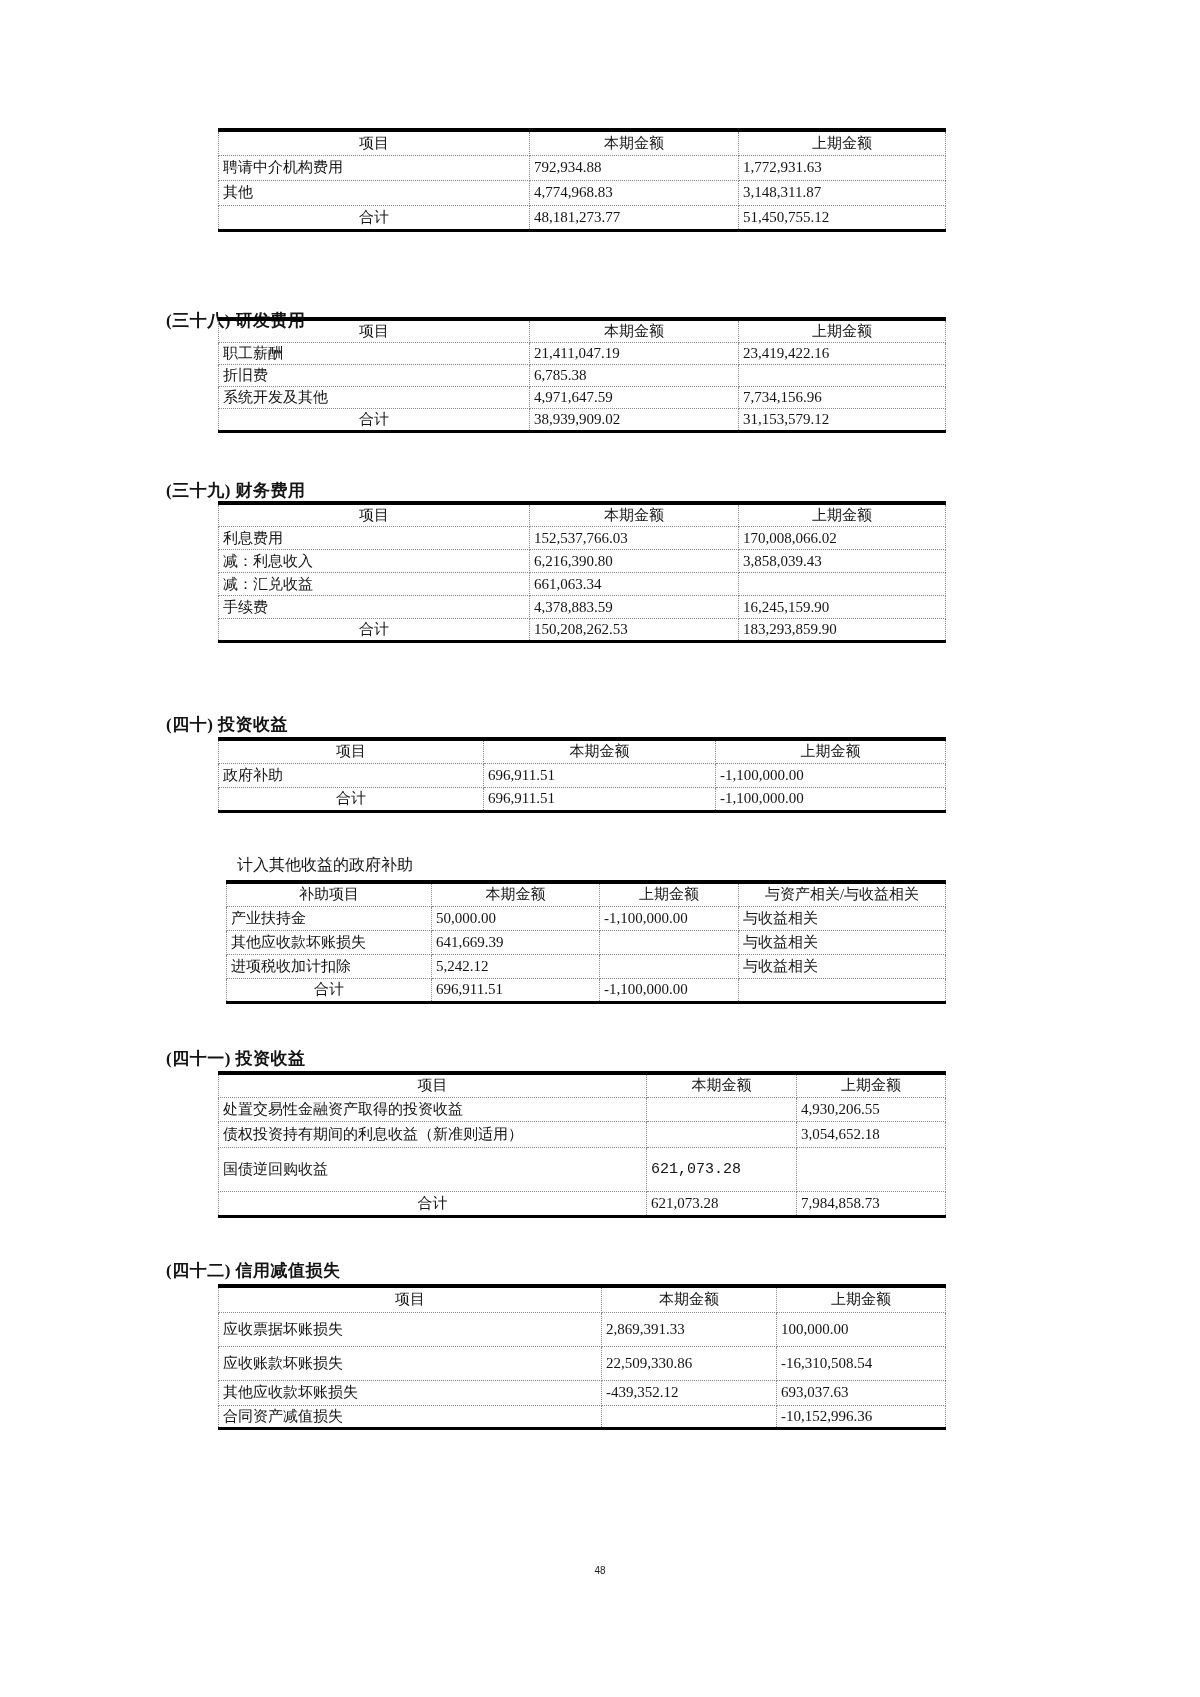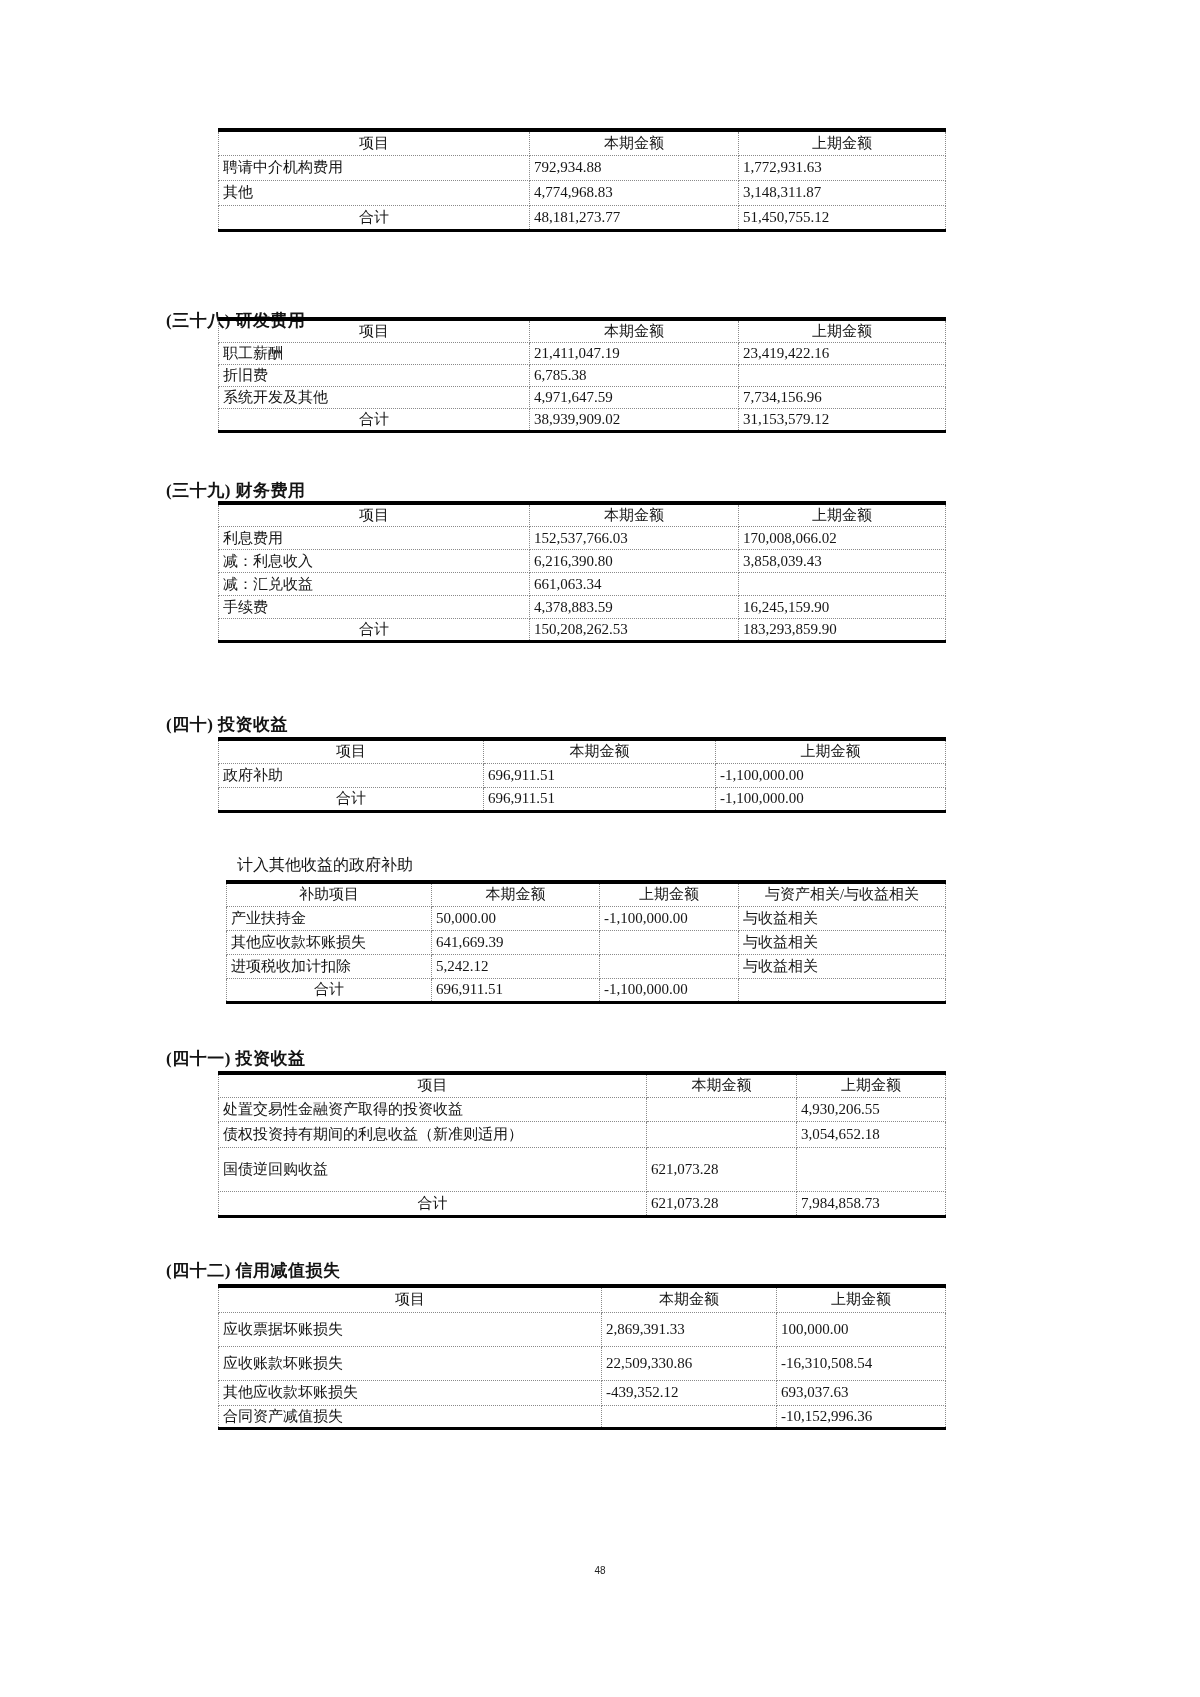--- a/index.html
+++ b/index.html
@@ -34,21 +34,21 @@
   td.ctr { text-align:center; }
   td.low { vertical-align:bottom; padding-bottom:4px; }
   td.toplbl { vertical-align:middle; }
   
   #t1 tr { height:25px; }
   #t2 tr { height:22px; }
   #t3 tr { height:23px; }
   #t4 tr { height:24px; }
   #t5 tr { height:24px; }
   #t6 tr.h { height:24px; } #t6 tr.r1 { height:24px;margin-top:20px; } #t6 tr.r2 { height:26px; }
-  #t6 tr.tall { height:44px; } #t6 tr.tot { height:25px; }
+  #t6 tr.tall { height:44px;font-family:Liberation Mono, monospace; } #t6 tr.tot { height:25px; }
   #t7 tr.h { height:26px; } #t7 tr.tallrow { height:34px; }
   #t7 tr.r3 { height:25px; } #t7 tr.r4 { height:23px; }
   .page-number {
     position:absolute; top:1565px; left:0; width:100%;
     text-align:center; font-size:10px; color:#222;
     font-family:"Liberation Sans","DejaVu Sans",sans-serif;
   }
 </style>
 </head>
 <body>

